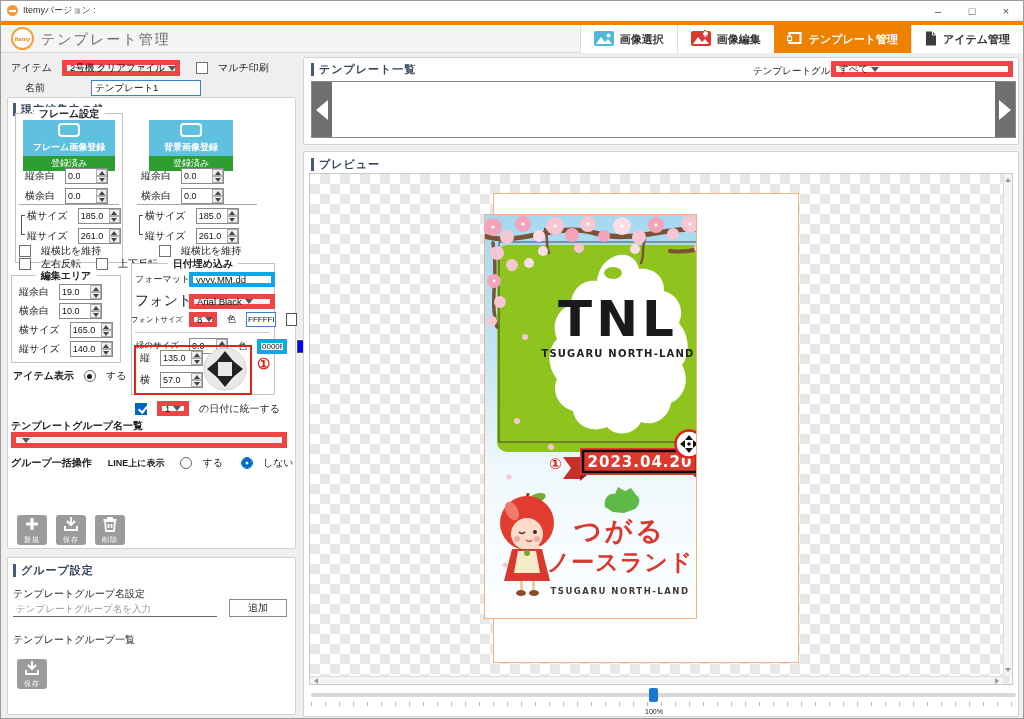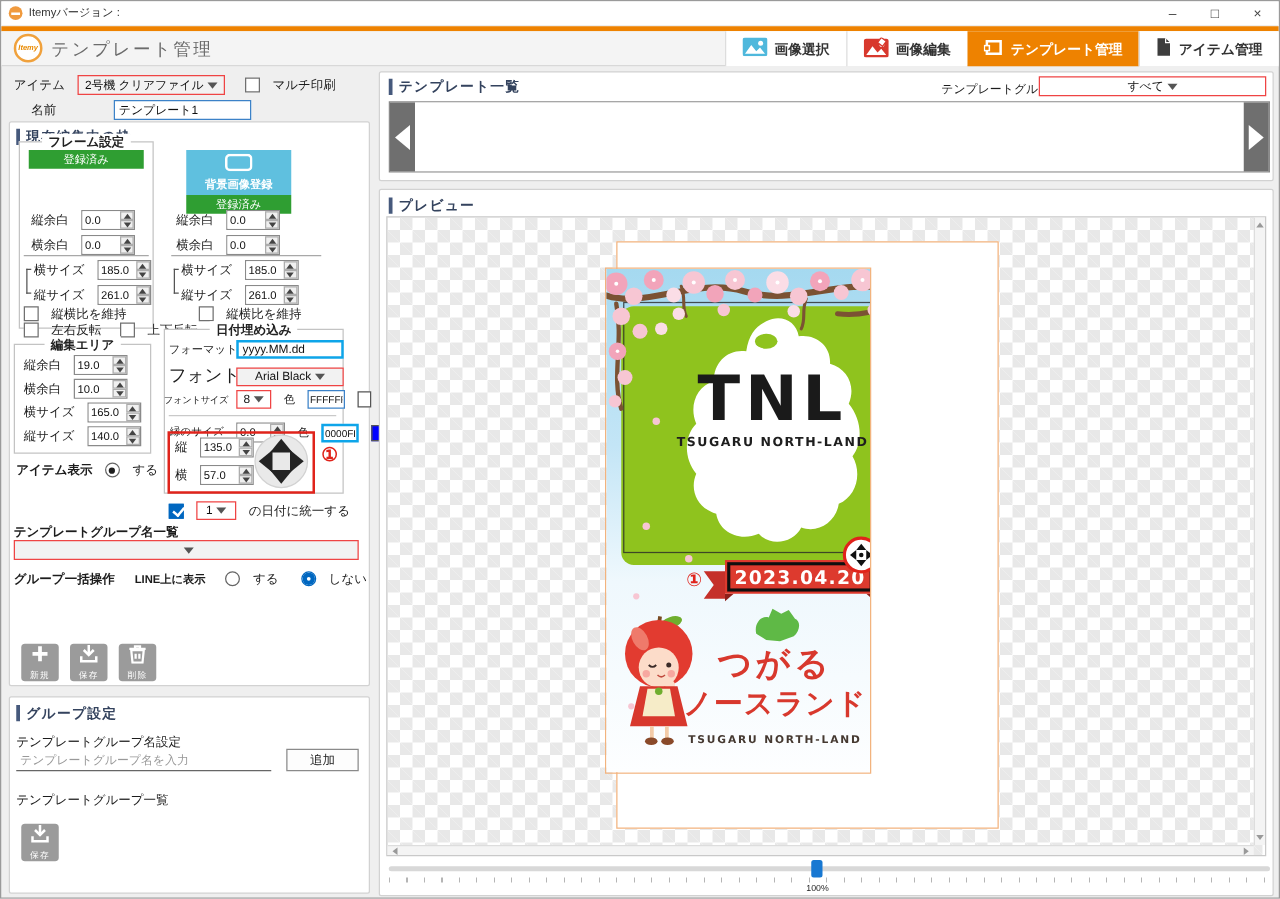--- a/index.html
+++ b/index.html
@@ -28,25 +28,25 @@
 
 .panel{position:absolute;background:#fff;border:1px solid #d2d2d2;border-radius:2px}
 .sect{position:absolute;display:flex;align-items:center;gap:5px}
 .sect .bar{width:3px;height:13px;background:#46597C}
 .sect .st{font-size:11px;font-weight:bold;color:#34435E;letter-spacing:1px}
 .gb{position:absolute;border:1px solid #c3c3c3;background:#fff}
 .gb>.lg{position:absolute;top:-7px;left:50%;transform:translateX(-50%);background:#fff;padding:0 5px;font-size:10px;font-weight:bold;color:#222;white-space:nowrap}
 .hr{position:absolute;height:1px;background:#a8a8a8}
 .brk{position:absolute;width:4px;border-left:1px solid #555;border-top:1px solid #555;border-bottom:1px solid #555}
 
-.inp{height:16px;border:2px solid #0ea5e9;background:#fff;font-size:9.5px;font-family:"Liberation Sans",sans-serif;padding:0 3px;color:#111}
+.inp{height:16px;border:4px solid #0ea5e9;background:#fff;font-size:9.5px;font-family:"Liberation Sans",sans-serif;padding:0 3px;color:#111}
 .inp.blue{border:1px solid #3C82C8}
 .inp.uline{border:0;border-bottom:1px solid #666;background:transparent}
 .inp::placeholder{color:#999}
-.sel{display:inline-flex;align-items:center;justify-content:center;height:16px;border:1px solid #ef4444;background:#fff;padding:0 3px;font-size:9.5px;color:#111}
+.sel{display:inline-flex;align-items:center;justify-content:flex-start;height:16px;border:5px solid #ef4444;background:#fff;padding:0 3px;font-size:9.5px;color:#111}
 .sel.gsel{background:#f2f2f2}
 .chev{width:0;height:0;border-left:4px solid transparent;border-right:4px solid transparent;border-top:5px solid #555;margin-left:3px}
 .spin{display:inline-flex;height:16px;border:1px solid #8a8a8a;background:#fff;align-items:stretch}
 .spin input{width:30px;border:0;outline:0;font-size:9px;font-family:"Liberation Sans",sans-serif;padding:0 2px;color:#111}
 .spin .ud{width:11px;display:flex;flex-direction:column}
 .spin .ud i{flex:1;background:#F0F0F0;border:1px solid #ADADAD;display:flex;align-items:center;justify-content:center}
 .spin .ud i.up::after{content:"";border:3px solid transparent;border-bottom:4px solid #444;margin-top:-3px}
 .spin .ud i.dn::after{content:"";border:3px solid transparent;border-top:4px solid #444;margin-bottom:-4px}
 .cb{position:relative;width:12px;height:12px;border:1px solid #707070;background:#fff;display:inline-block;flex:none}
 .cb.on{background:#0067C0;border-color:#0067C0}
@@ -156,20 +156,26 @@
   <div class="panel" style="left:6px;top:96px;width:289px;height:452px"></div>
   <div class="sect" style="left:12px;top:101px">
       <span class="bar"></span>
       <span class="st">現在編集中の枠</span>
     </div>
 
   <div class="gb" style="left:14px;top:112px;width:108px;height:150px">
     <span class="lg">フレーム設定</span>
   </div>
   <div class="regbtn" style="left:22px;top:119px;width:92px">
+    <div class="bluepart">
+        <span><svg width="22" height="14">
+            <rect x="1" y="1" width="20" height="12" rx="3" fill="none" stroke="#fff" stroke-width="2"></rect>
+          </svg></span>
+        <span>フレーム画像登録</span>
+      </div>
     <div class="greenpart">登録済み</div>
   </div>
   <div class="row" style="left:24px;top:167px">
     <span class="lbl">縦余白</span>
     <span class="spin">
         <input value="0.0" style="">
         <span class="ud">
           <i class="up"></i>
           <i class="dn"></i>
         </span>

